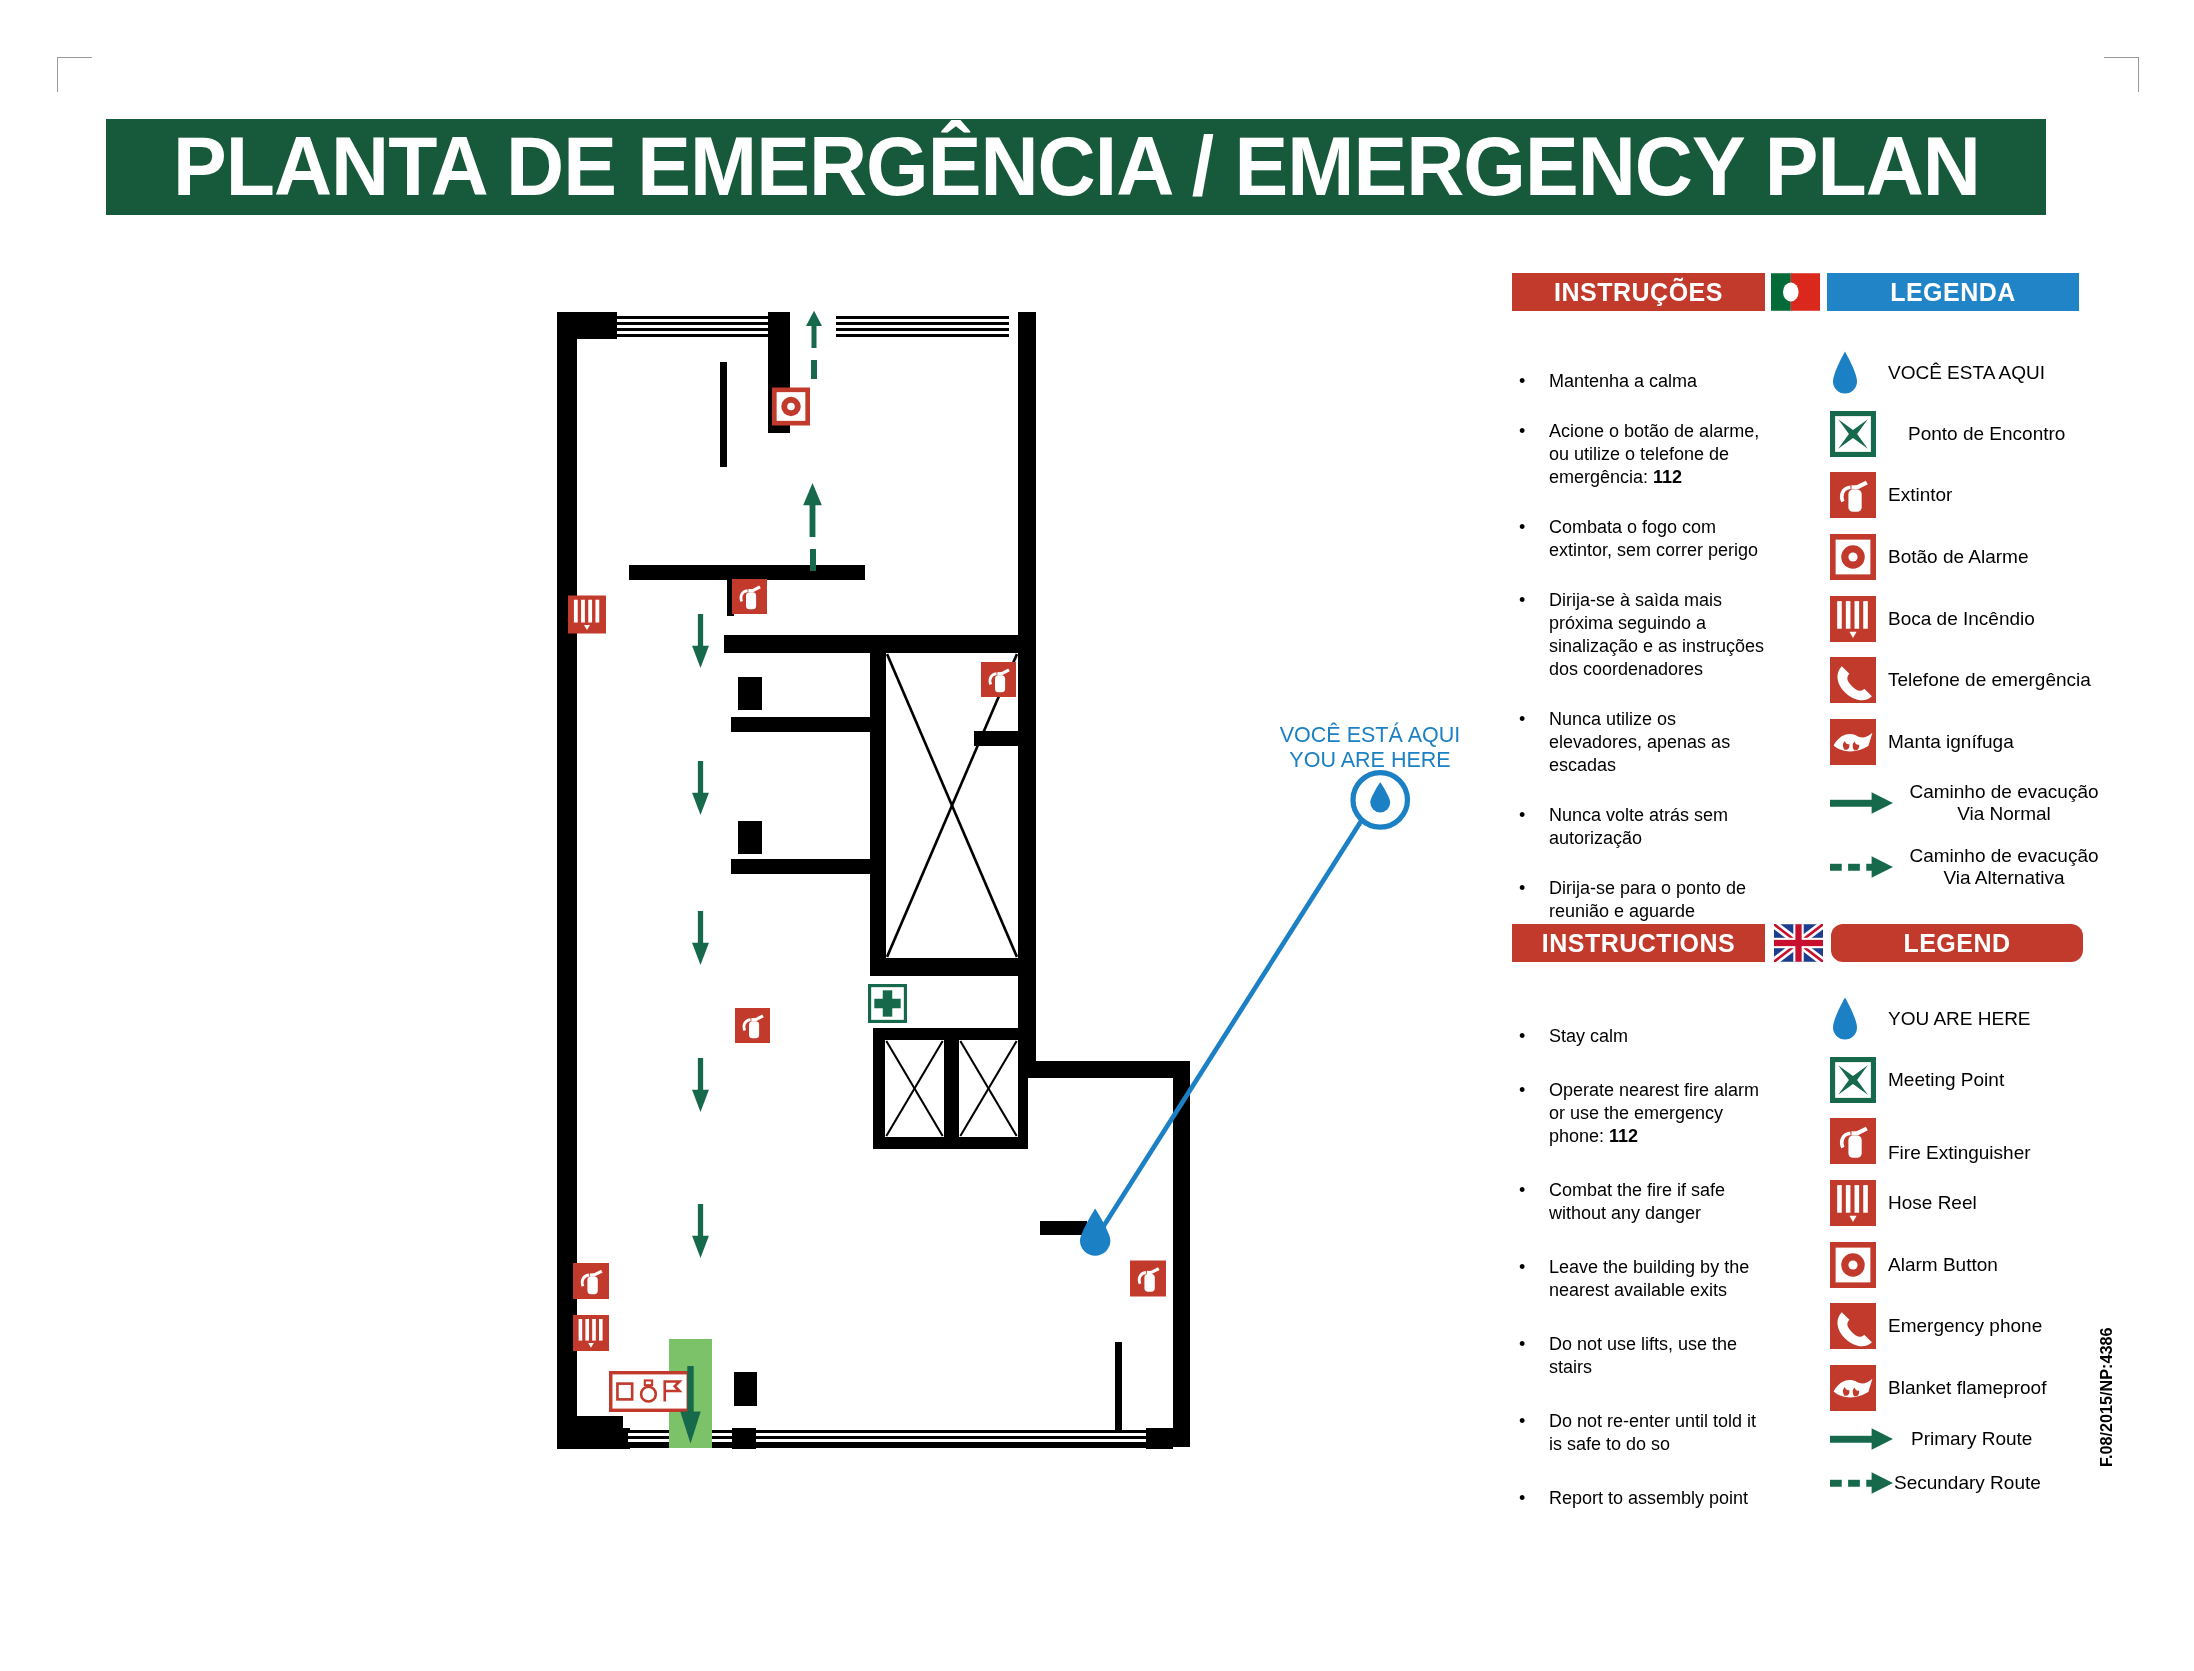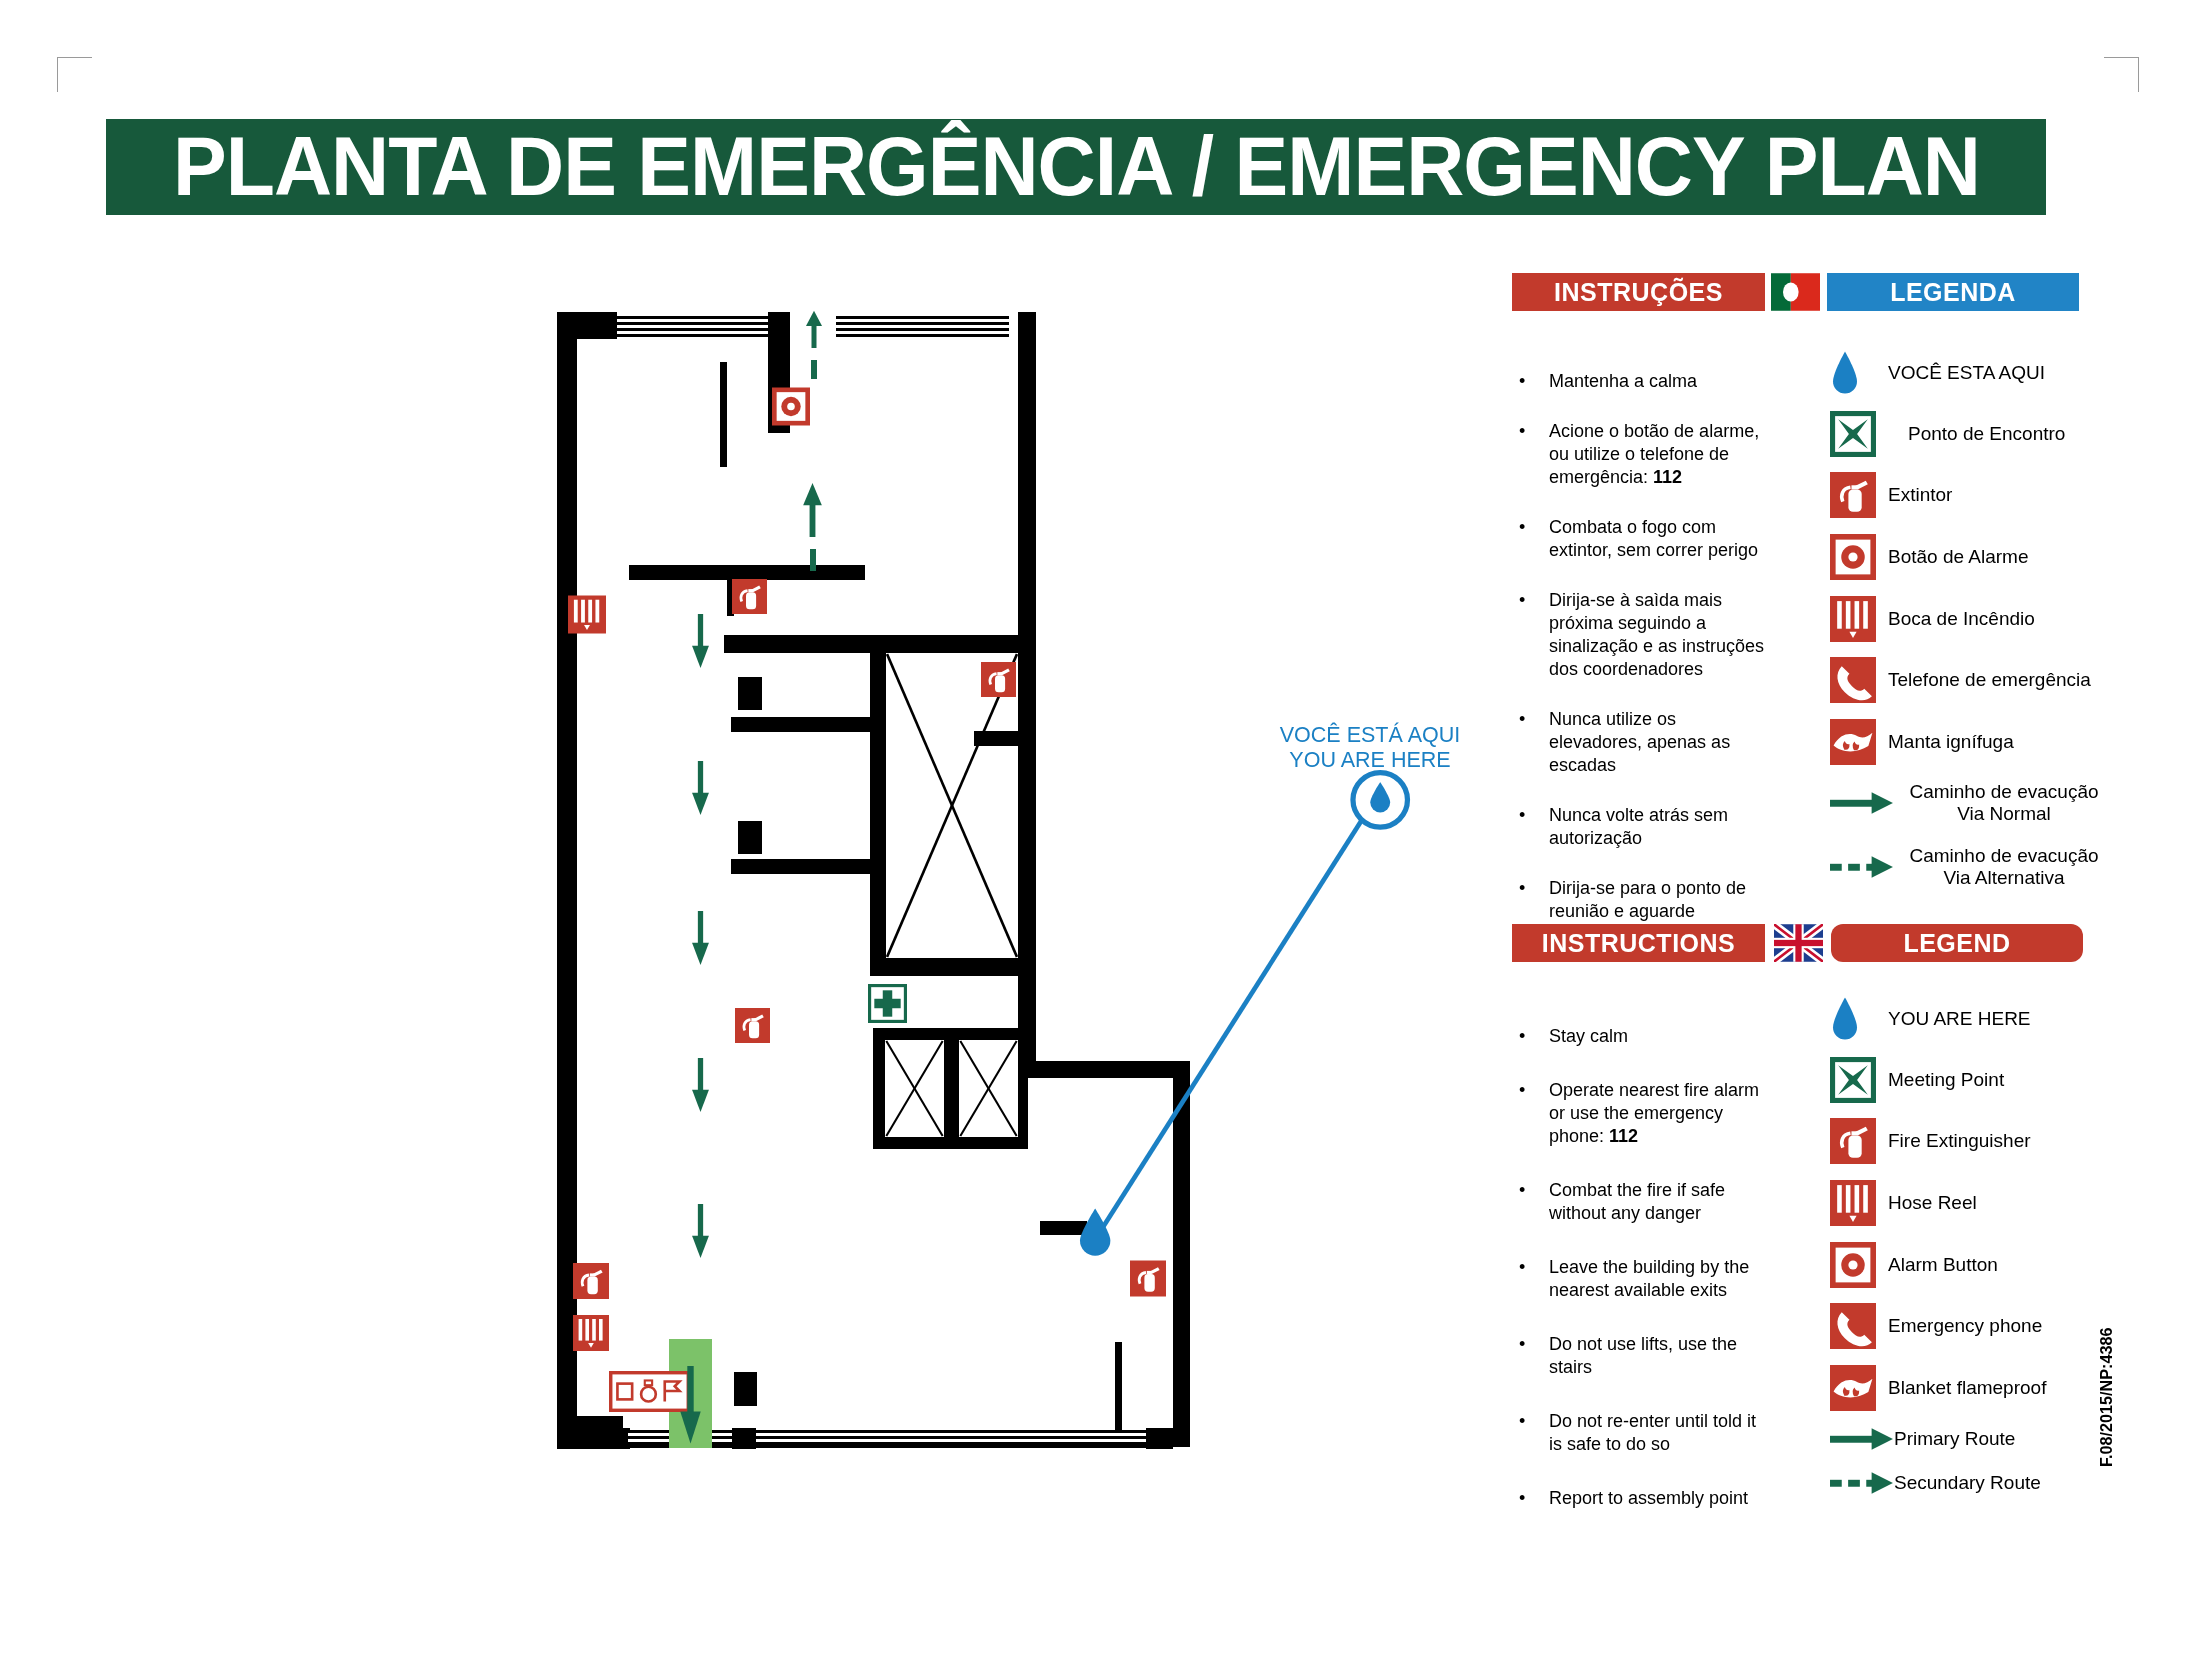--- a/index.html
+++ b/index.html
@@ -479,21 +479,21 @@
       </div>
       <div class="lrow" style="margin-bottom: 15.7px;">
         <span class="licon">
           <svg viewBox="0 0 90 90" style="width: 46px; height: 46px;">
             <rect x="5" y="5" width="80" height="80" fill="#fff" stroke="#17694c" stroke-width="10"></rect>
             <path d="M16 16L45 37 74 16 53 45 74 74 45 53 16 74 37 45Z" fill="#17694c"></path>
           </svg>
         </span>
         <span class="llabel">Meeting Point</span>
       </div>
-      <div class="lrow" style="margin-bottom: 15.7px;">
+      <div class="lrow" style="margin-bottom: 15.7px; align-items: flex-end;">
         <span class="licon">
           <svg viewBox="0 0 90 90" style="width: 46px; height: 46px;">
             <rect width="90" height="90" fill="#c23a2c"></rect>
             <rect x="36" y="34" width="26" height="44" rx="9" fill="#fff"></rect>
             <rect x="42" y="26" width="12" height="8" fill="#fff"></rect>
             <path d="M48 28 70 17l4 7-20 10Z" fill="#fff"></path>
             <path d="M40 30C24 32 20 46 25 58" fill="none" stroke="#fff" stroke-width="7"></path>
           </svg>
         </span>
         <span class="llabel">Fire Extinguisher</span>
@@ -535,21 +535,21 @@
         <span class="licon">
           <svg viewBox="0 0 90 90" style="width: 46px; height: 46px;">
             <rect width="90" height="90" fill="#c23a2c"></rect>
             <path d="M7 52C20 28 40 26 52 33c10 6 20 4 31-6l-8 26C52 68 22 66 7 52Z" fill="#fff"></path>
             <path d="M28 60q-6-11 1-17 3 8 9 6 1 13-10 11Z" fill="#c23a2c"></path>
             <path d="M47 61q-6-11 1-17 3 8 9 6 1 13-10 11Z" fill="#c23a2c"></path>
           </svg>
         </span>
         <span class="llabel">Blanket flameproof</span>
       </div>
-      <div class="lrow" style="margin-bottom: 20px;">
+      <div class="lrow" style="margin-bottom: 20px; gap: 17px;">
         <span class="licon">
           <svg viewBox="0 0 120 44" style="width: 64px; height: 24px;">
             <rect y="16" width="82" height="13" fill="#17694c"></rect>
             <path d="M78 2 118 22 78 42Z" fill="#17694c"></path>
           </svg>
         </span>
         <span class="llabel">Primary Route</span>
       </div>
       <div class="lrow" style="margin-bottom: 20px;">
         <span class="licon">

